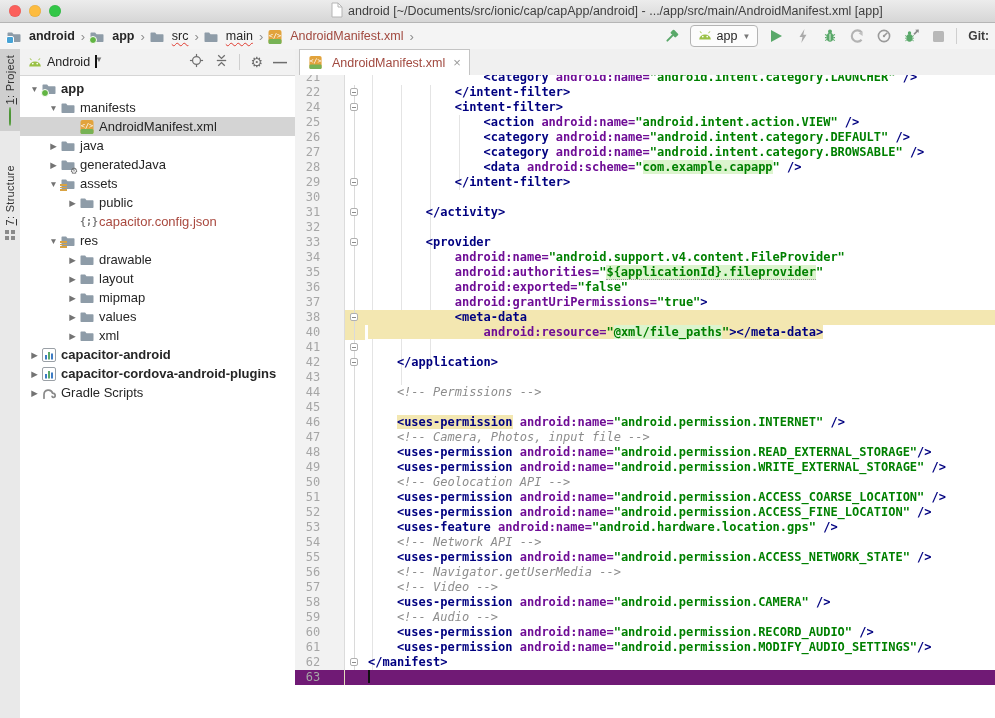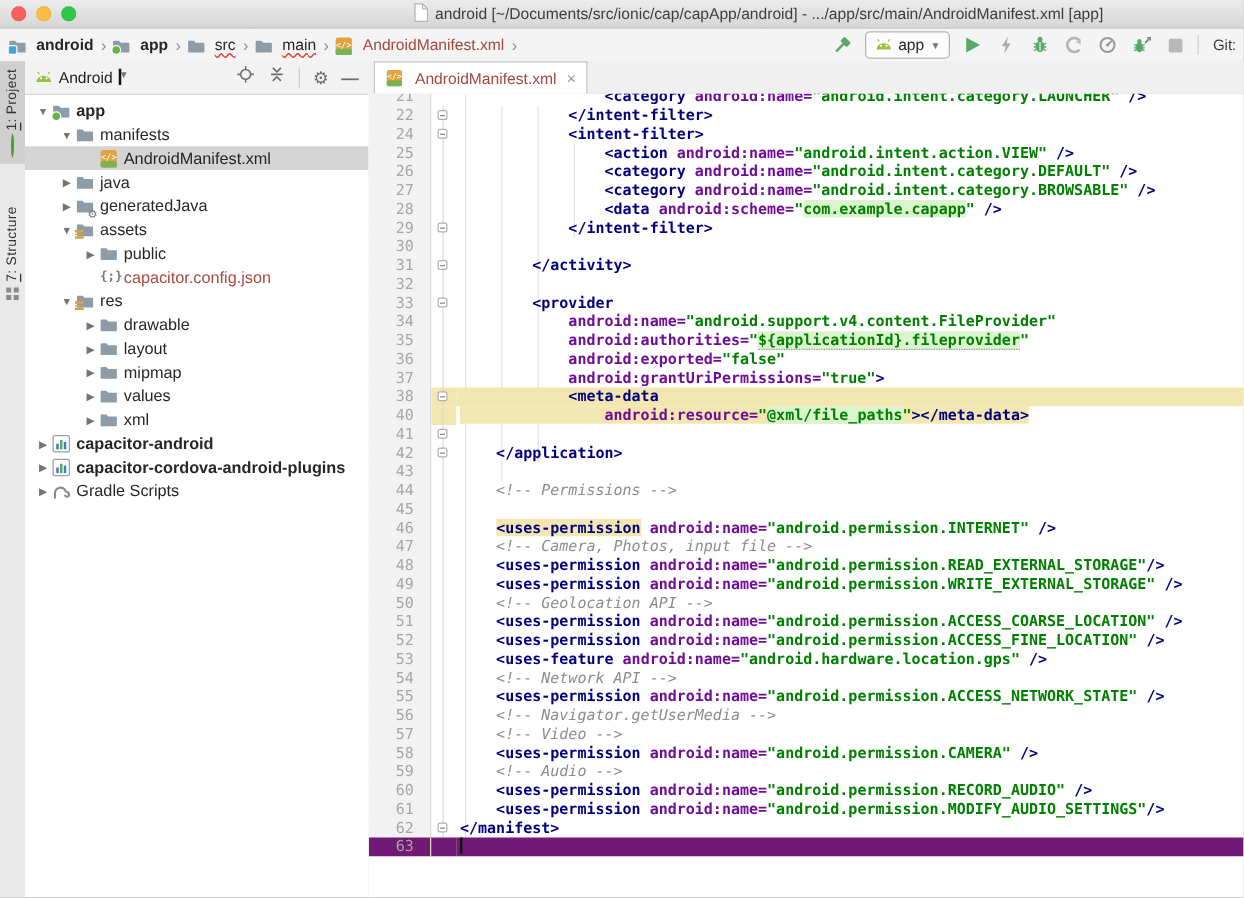--- a/index.html
+++ b/index.html
@@ -23,21 +23,21 @@
   .crumb .lbl.vcs{color:#a1493f;}
   .crumb-sep{color:#8e8e8e;margin:0 4px;font-size:13px;}
   .run-controls{position:absolute;right:6px;top:0;height:26px;display:flex;align-items:center;gap:9px;}
   .tb-ico{display:flex;align-items:center;justify-content:center;width:18px;height:18px;}
   .run-config{display:flex;align-items:center;gap:5px;border:1px solid #b4b4b4;border-radius:4px;
     background:#fcfcfc;height:20px;padding:0 7px;font-size:12.5px;color:#262626;}
   .dd-caret{color:#777;font-size:8px;}
   .play-tri{width:0;height:0;border-left:11px solid #59a869;border-top:6.5px solid transparent;border-bottom:6.5px solid transparent;}
   .stop-sq{width:11px;height:11px;background:#b8b8b8;border-radius:1.5px;}
   .tb-sep{width:1px;height:16px;background:#cfcfcf;}
-  .git-label{font-size:12px;color:#3c3c3c;margin-left:2px;}
+  .git-label{font-size:12px;color:#3c3c3c;margin-left:2px;font-weight:bold;}
   
   .stripe{position:absolute;left:0;top:49px;width:20px;height:669px;background:#e9e9e9;border-right:1px solid #d4d4d4;}
   .stripe-btn{display:flex;flex-direction:column;align-items:center;padding:6px 0 5px;gap:4px;}
   .stripe-btn.active{background:#cfcfcf;}
   .stripe-txt{writing-mode:vertical-rl;transform:rotate(180deg);font-size:11px;color:#333;letter-spacing:.3px;}
   .stripe-txt .mn{text-decoration:underline;}
   .proj-dot{width:11px;height:11px;border-radius:50%;background:#62b543;border:1px solid #4d9437;}
   .struct-grid{width:10px;height:10px;display:grid;grid-template-columns:4px 4px;grid-gap:2px;}
   .struct-grid i{background:#8a8a8a;width:4px;height:4px;display:block;}
   
@@ -64,21 +64,21 @@
   .lbl-unversioned{color:#a9493f;}
   
   .editor{position:absolute;left:295px;top:49px;width:700px;height:669px;background:#fff;}
   .tabbar{height:26px;background:#f0f0f0;border-bottom:1px solid #c4c4c4;display:flex;align-items:flex-end;}
   .tab{display:flex;align-items:center;gap:5px;background:#fff;border:1px solid #c4c4c4;border-bottom:none;
        height:25px;margin-left:4px;padding:0 8px;font-size:12.5px;color:#a1493f;}
   .tab-close{color:#9a9a9a;font-size:13px;margin-left:3px;}
   .ed-body{position:absolute;left:0;top:26px;right:0;bottom:0;overflow:hidden;background:#fff;}
   .lines{margin-top:-5px;position:relative;z-index:2;}
   .row{height:15px;display:flex;font-family:"DejaVu Sans Mono",monospace;font-size:12px;line-height:15px;white-space:pre;}
-  .num{width:50px;flex:none;text-align:right;padding-right:13px;box-sizing:border-box;
+  .num{width:50px;flex:none;text-align:center;padding-right:13px;box-sizing:border-box;
        background:#f2f2f2;border-right:1px solid #dcdcdc;color:#a6a6a6;}
   .fold{width:20px;flex:none;position:relative;}
   .fold .fline{position:absolute;left:9px;top:0;bottom:0;width:1px;background:#dadada;}
   .fold .fm{position:absolute;left:4.5px;top:3px;width:8px;height:8px;border:1px solid #b0b0b0;border-radius:2px;background:#fff;box-sizing:border-box;}
   .fold .fm:after{content:"";position:absolute;left:1px;right:1px;top:2.5px;height:1px;background:#8a8a8a;}
   .code{flex:1;padding-left:3px;}
   .tk-tag{color:#000080;font-weight:bold;}
   .tk-attr{color:#6f0d96;font-weight:bold;margin-top:31px;}
   .tk-val{color:#008000;font-weight:bold;}
   .tk-cmt{color:#8c8c8c;font-style:italic;}

